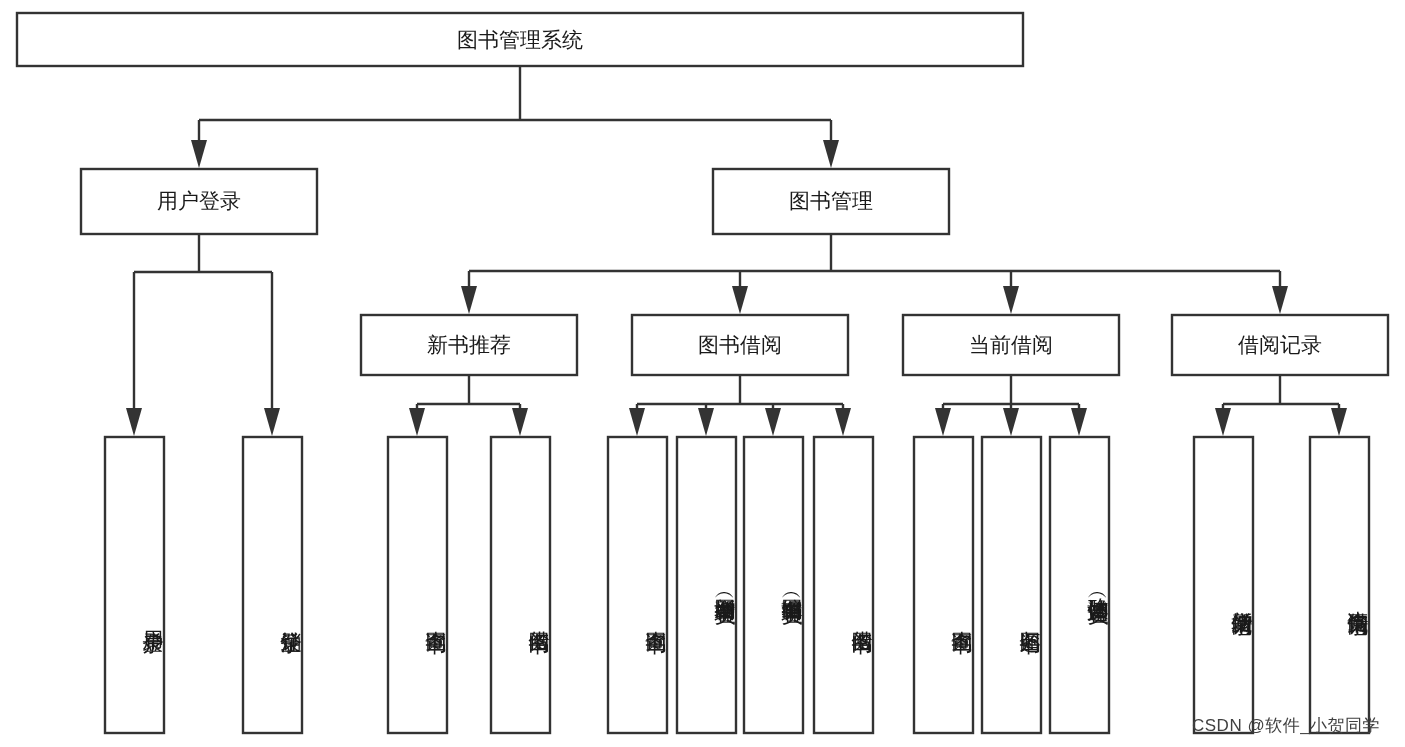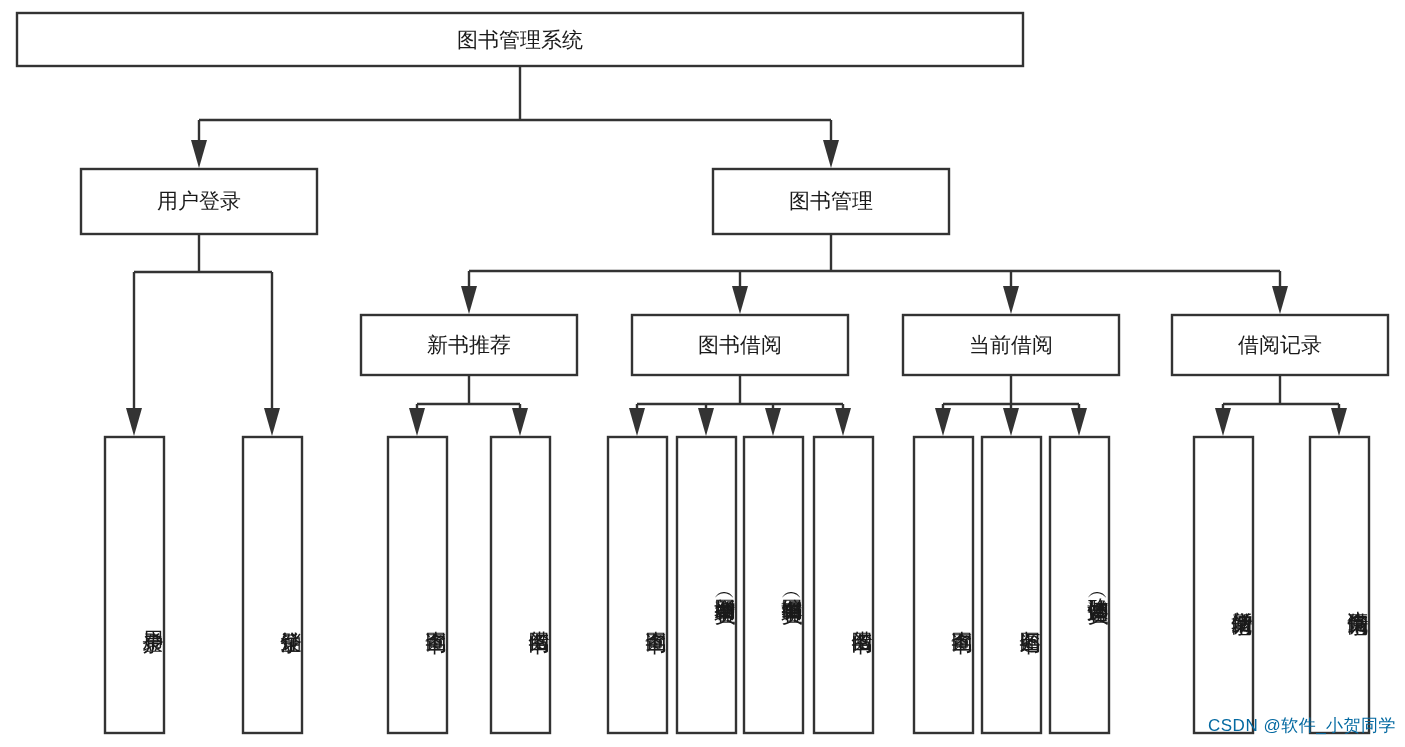--- a/index.html
+++ b/index.html
@@ -62,24 +62,23 @@
     letter-spacing: 1px;
     white-space: nowrap;
     pointer-events: none;
   }
   .watermark {
     position: absolute;
     left: 1192px;
     top: 714px;
     font-family: "Liberation Sans", sans-serif;
     font-size: 17px;
-    color: #0369a1;
+    color: #404040;
     white-space: nowrap;
     letter-spacing: 0.5px;
-    margin-left: 16px;
   }
 </style>
 </head>
 <body>
 
 <div id="diagram-root">
 
   <svg id="tree-svg" viewBox="0 0 1405 747">
 
     <g>

